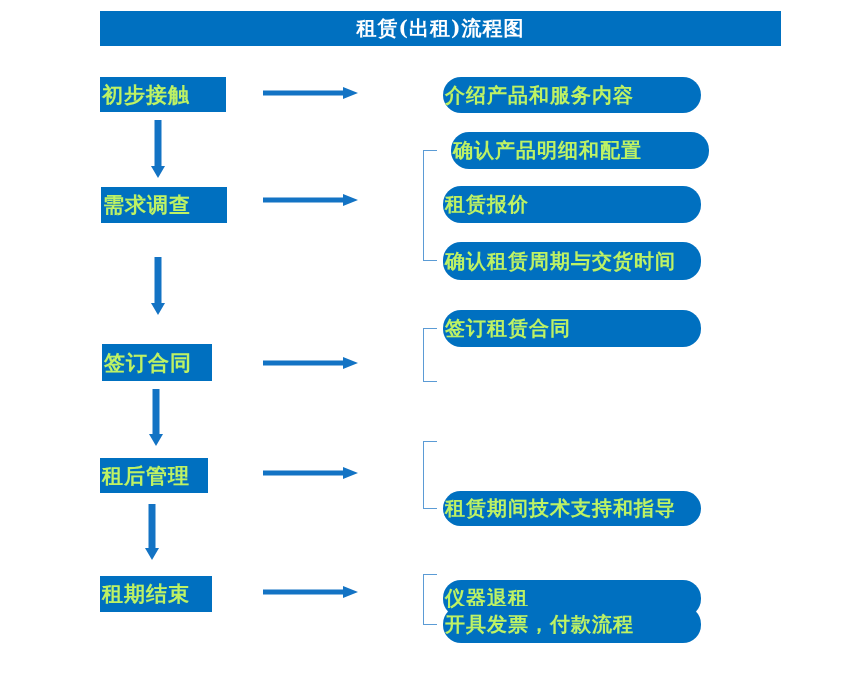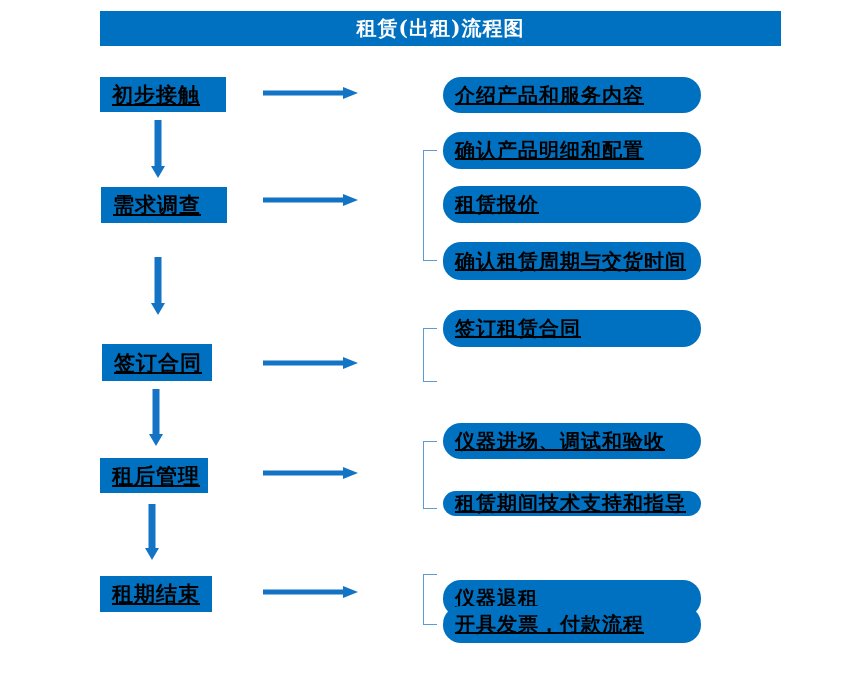--- a/index.html
+++ b/index.html
@@ -25,30 +25,29 @@
     font-weight: bold;
     letter-spacing: 1px;
     display: flex;
     align-items: center;
     justify-content: center;
     box-sizing: border-box;
   }
   .box {
     position: absolute;
     background: var(--box, #0070C0);
-    color: #000000;
+    color: #bef264;
     font-size: 21px;
     font-weight: bold;
     letter-spacing: 1px;
     display: flex;
     align-items: center;
-    padding-left: 12px;
+    padding-left: 2px;
     box-sizing: border-box;
     white-space: nowrap;
-    text-decoration: underline;
   }
   .detail {
     left: 443px;
     width: 258px;
     font-size: 20px;
     border-radius: 18px;
   }
   .arrow {
     position: absolute;
     color: var(--arrow, #1373C4);
@@ -71,26 +70,25 @@
 
   <div class="title-bar">租赁(出租)流程图</div>
 
   <div class="box" style="left:100px; top:77px;  width:126px; height:35px;">初步接触</div>
   <div class="box" style="left:101px; top:187px; width:126px; height:36px;">需求调查</div>
   <div class="box" style="left:102px; top:344px; width:110px; height:37px;text-align:center;">签订合同</div>
   <div class="box" style="left:100px; top:458px; width:108px; height:35px;">租后管理</div>
   <div class="box" style="left:100px; top:576px; width:112px; height:36px;">租期结束</div>
 
   <div class="box detail" style="top:77px;  height:36px;">介绍产品和服务内容</div>
-  <div class="box detail" style="top:132px; height:37px;">确认产品明细和配置</div>
+  <div class="box detail" style="top:132px; height:37px;margin-left:8px;">确认产品明细和配置</div>
   <div class="box detail" style="top:186px; height:37px;">租赁报价</div>
   <div class="box detail" style="top:242px; height:38px;">确认租赁周期与交货时间</div>
   <div class="box detail" style="top:310px; height:37px;">签订租赁合同</div>
-  <div class="box detail" style="top:423px; height:36px;">仪器进场、调试和验收</div>
-  <div class="box detail" style="top:491px; height:25px;">租赁期间技术支持和指导</div>
+  <div class="box detail" style="top:491px; height:35px;">租赁期间技术支持和指导</div>
   <div class="box detail" style="top:556px; height:37px;margin-top:24px;">仪器退租</div>
   <div class="box detail" style="top:606px; height:37px;">开具发票，付款流程</div>
 
   <svg class="arrow" style="left:149px; top:120px;" width="18" height="58" viewBox="0 0 18 58">
     <line x1="9" y1="0" x2="9" y2="47" stroke="currentColor" stroke-width="7"></line>
     <polygon points="2,46 16,46 9,58" fill="currentColor"></polygon>
   </svg>
   <svg class="arrow" style="left:149px; top:257px;" width="18" height="58" viewBox="0 0 18 58">
     <line x1="9" y1="0" x2="9" y2="47" stroke="currentColor" stroke-width="7"></line>
     <polygon points="2,46 16,46 9,58" fill="currentColor"></polygon>

